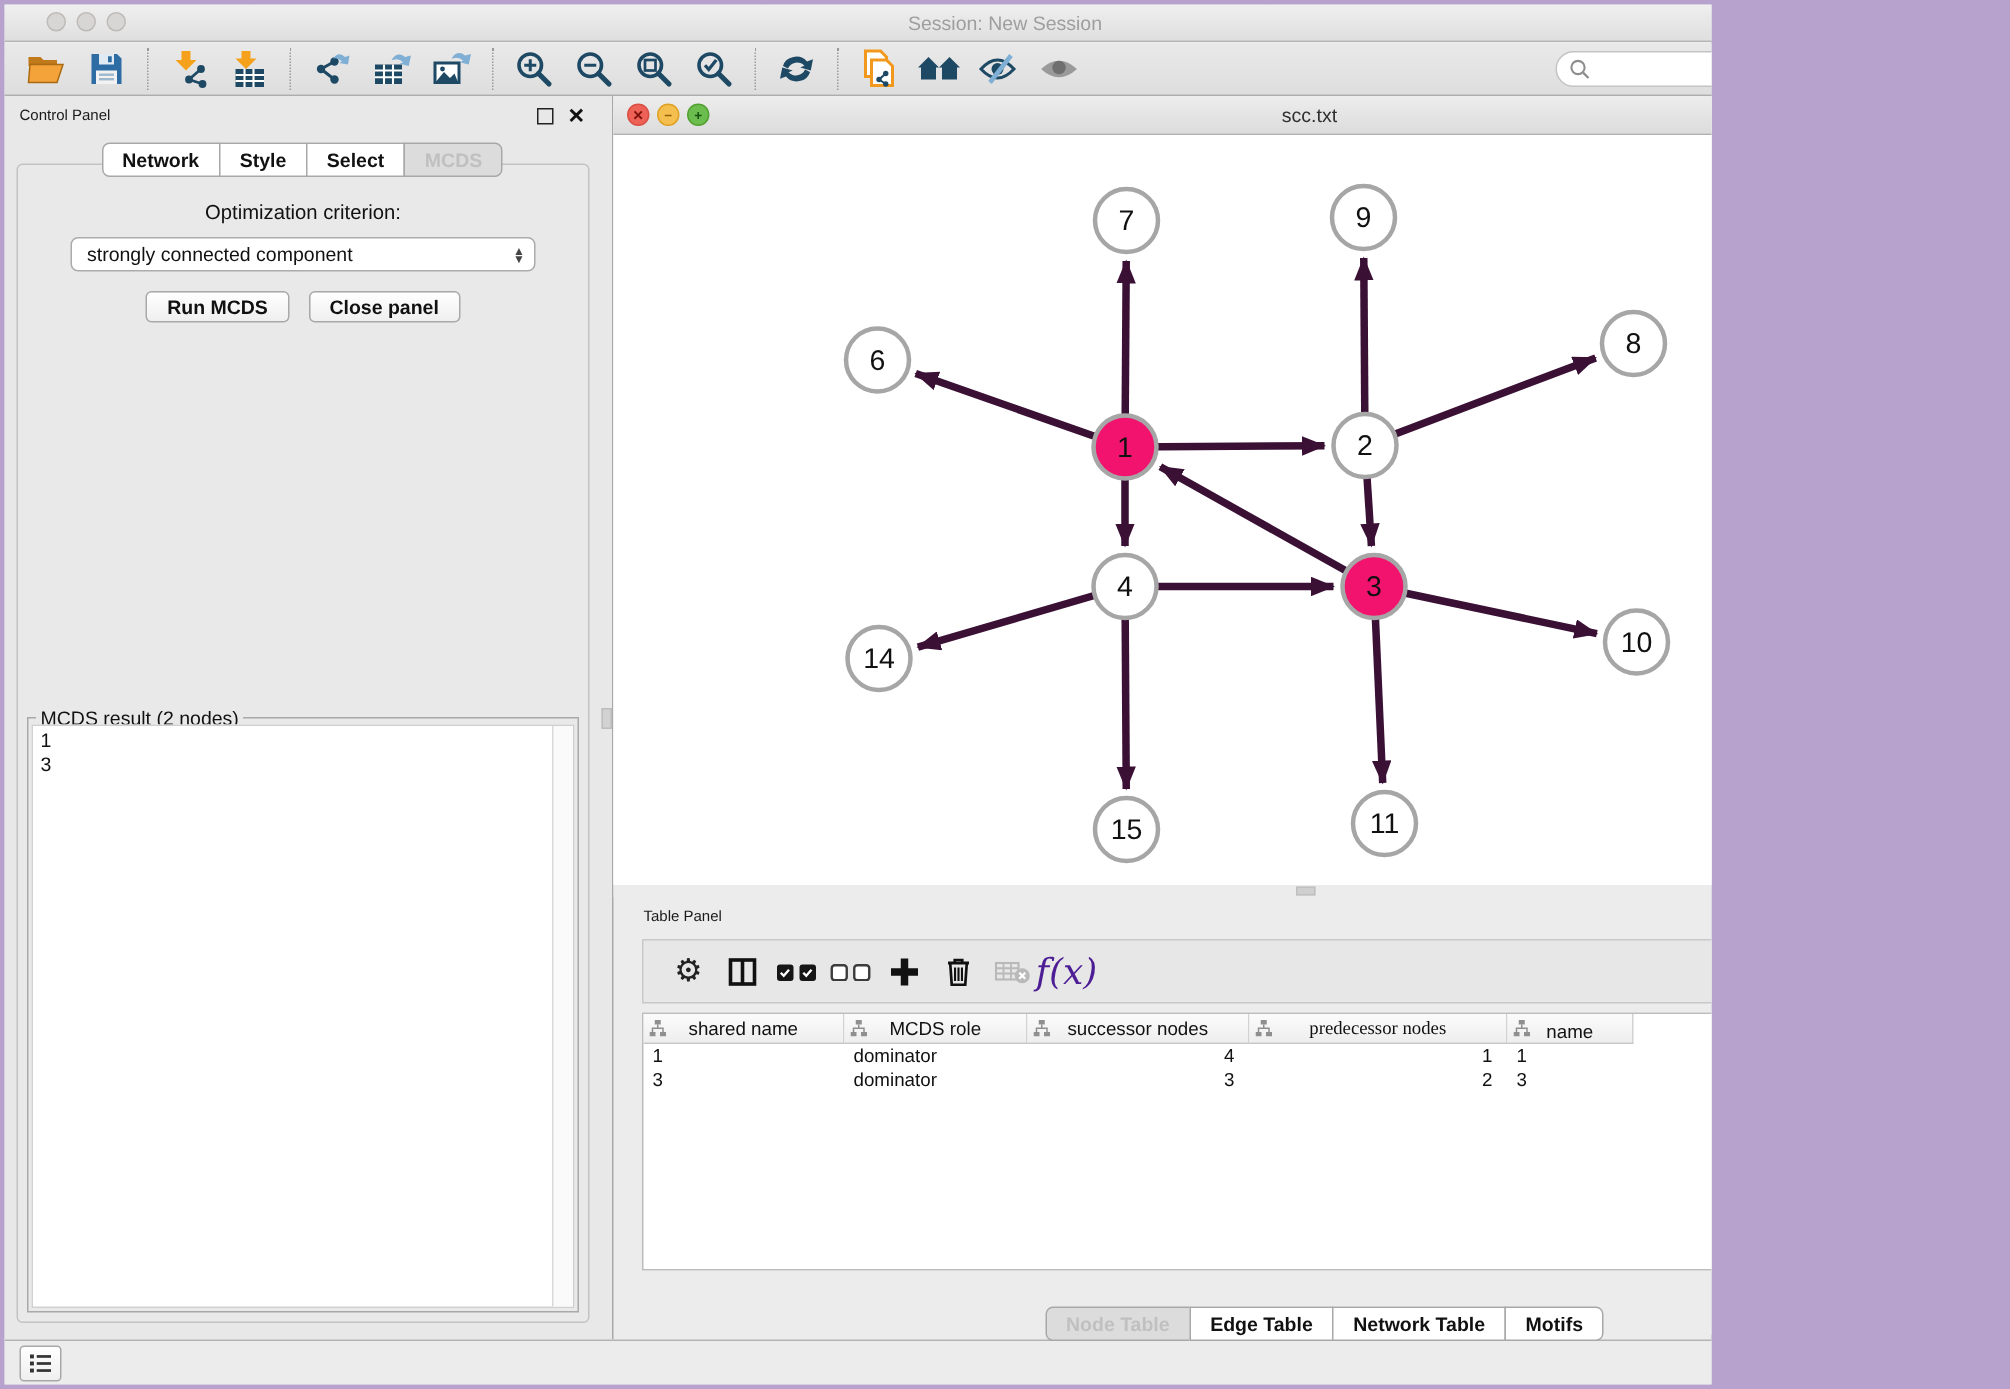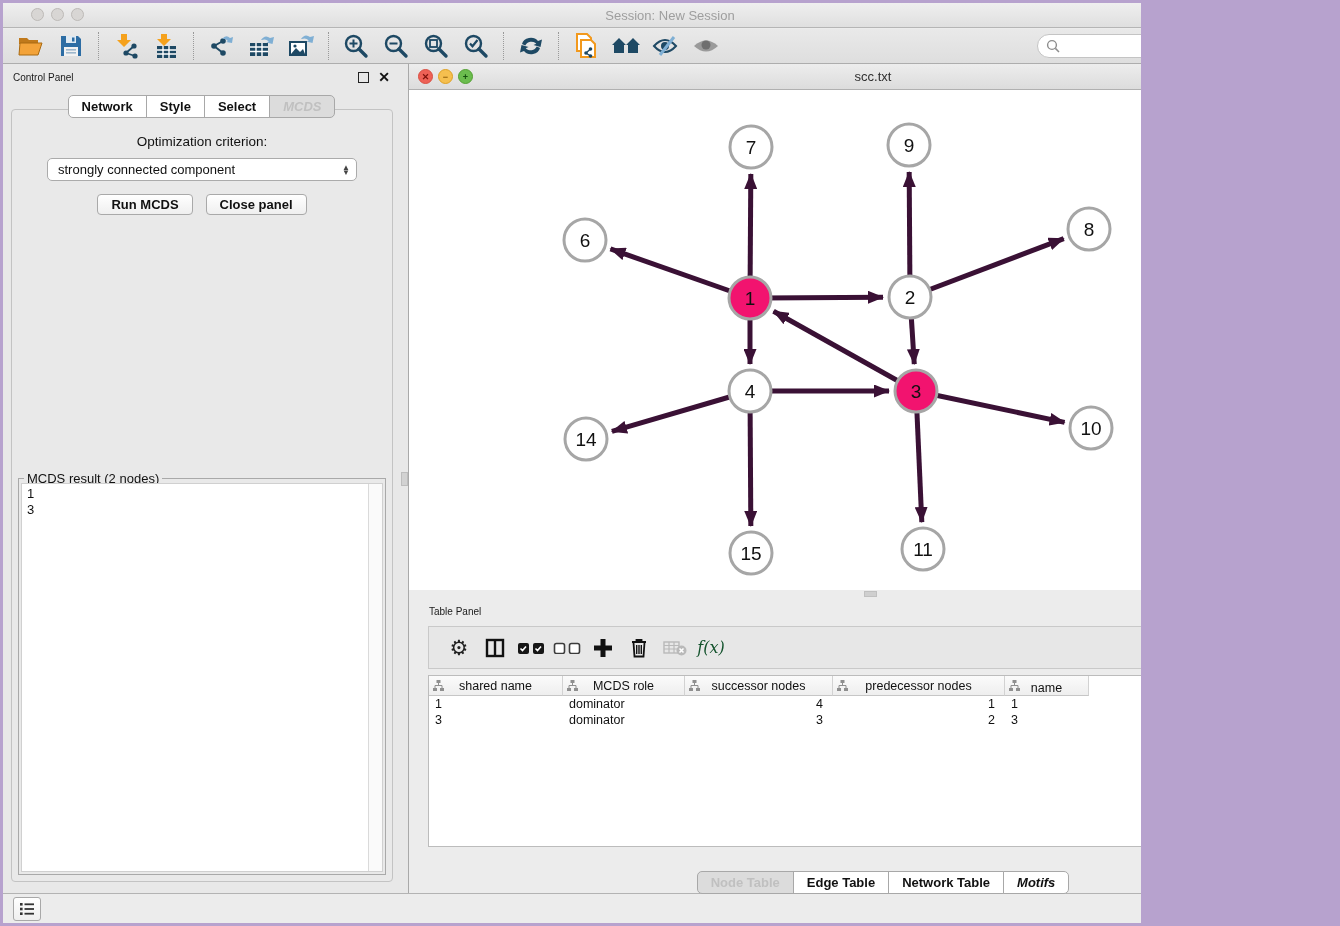--- a/index.html
+++ b/index.html
@@ -28,21 +28,21 @@
   .control-panel { position:absolute; left:0; top:61px; width:397px; height:829px; background:#e8e8e8; }
   .panel-head { height:26px; display:flex; align-items:center; padding:0 10px; }
   .panel-title { font-size:10px; color:#1a1a1a; }
   .panel-ctl { margin-left:auto; display:flex; gap:9px; align-items:center; }
   .float-box { width:11px; height:11px; border:1.5px solid #222; }
   .close-x { font-size:14px; font-weight:bold; color:#111; line-height:11px; }
   .seg-row { display:flex; justify-content:center; margin-top:5px; position:relative; z-index:2; }
   .seg { border:1px solid #a8a8a8; background:#fff; color:#111; font-size:13px; font-weight:600;
     padding:3px 13px; margin-left:-1px; }
   .seg:first-child { border-radius:5px 0 0 5px; margin-left:0; }
-  .seg:last-child { border-radius:0 5px 5px 0;font-style:italic; }
+  .seg:last-child { border-radius:0 5px 5px 0; }
   .seg.disabled-sel { background:#dcdcdc; color:#c0c0c0; }
   .tab-pane { position:absolute; left:8px; right:7px; top:45px; bottom:11px;
     border:1px solid #c3c3c3; border-radius:4px; background:#e9e9e9; }
   .opt-label { text-align:center; margin-top:24px; font-size:13.5px; color:#111; }
   .dropdown { margin:9px auto 0; width:310px; height:23px; background:#fff; border:1px solid #ababab;
     border-radius:5px; display:flex; align-items:center; padding:0 6px 0 10px; font-size:13px; color:#111; }
   .dd-arrows { margin-left:auto; display:flex; flex-direction:column; line-height:5px; color:#444;
     font-size:8px; letter-spacing:0; }
   .btn-row { display:flex; justify-content:center; gap:13px; margin-top:13px; }
   .aqua-btn { height:21px; padding:0 13px; font-size:13px; font-weight:600; color:#111;
@@ -96,21 +96,21 @@
 
   
   .statusbar { position:absolute; left:0; top:890px; width:1334px; height:30px; background:#ececec;
     border-top:1px solid #b3b3b3; display:flex; align-items:center; }
   .sb-btn { margin-left:10px; width:28px; height:24px; background:linear-gradient(#fff,#efefef);
     border:1px solid #a8a8a8; border-radius:3px; display:flex; align-items:center; justify-content:center; }
   .memory-btn { margin-left:auto; margin-right:20px; height:24px; padding:0 10px;
     background:linear-gradient(#fdfdfd,#f0f0f0); border:1px solid #a8a8a8; border-radius:3px;
     display:flex; align-items:center; gap:6px; font-size:12.5px; color:#111; }
   .mem-dot { width:11px; height:11px; border-radius:50%; background:#1e9e34; }
-  .fx-label { font-family:"DejaVu Serif", serif; font-style:italic; color:#14532d; font-size:16px; }
+  .fx-label { font-family:"DejaVu Serif", serif; font-style:italic; color:#4c1d95; font-size:24px; }
 </style>
 </head>
 <body>
 
 <div id="app">
 
   <div class="titlebar">
     <div class="tl-dots">
       <span class="tl-dot"></span>
       <span class="tl-dot"></span>
@@ -458,21 +458,21 @@
           </div>
           <div class="th" style="width: 148px;">
             <svg class="hicon" width="11" height="11" viewBox="0 0 11 11">
               <rect x="3.5" y="0" width="4" height="3" fill="#8f8f8f"></rect>
               <path d="M5.5 3 v2.5 M2 8 v-2.5 h7 v2.5" stroke="#8f8f8f" stroke-width="1" fill="none"></path>
               <rect x="0" y="8" width="4" height="3" fill="#8f8f8f"></rect>
               <rect x="7" y="8" width="4" height="3" fill="#8f8f8f"></rect>
             </svg>
             <span>successor nodes</span>
           </div>
-          <div class="th" style="width: 172px;">
+          <div class="th" style="width: 172px; font-family: Liberation Serif, serif;">
             <svg class="hicon" width="11" height="11" viewBox="0 0 11 11">
               <rect x="3.5" y="0" width="4" height="3" fill="#8f8f8f"></rect>
               <path d="M5.5 3 v2.5 M2 8 v-2.5 h7 v2.5" stroke="#8f8f8f" stroke-width="1" fill="none"></path>
               <rect x="0" y="8" width="4" height="3" fill="#8f8f8f"></rect>
               <rect x="7" y="8" width="4" height="3" fill="#8f8f8f"></rect>
             </svg>
             <span>predecessor nodes</span>
           </div>
           <div class="th" style="width: 84px; align-items: flex-end;">
             <svg class="hicon" width="11" height="11" viewBox="0 0 11 11">

